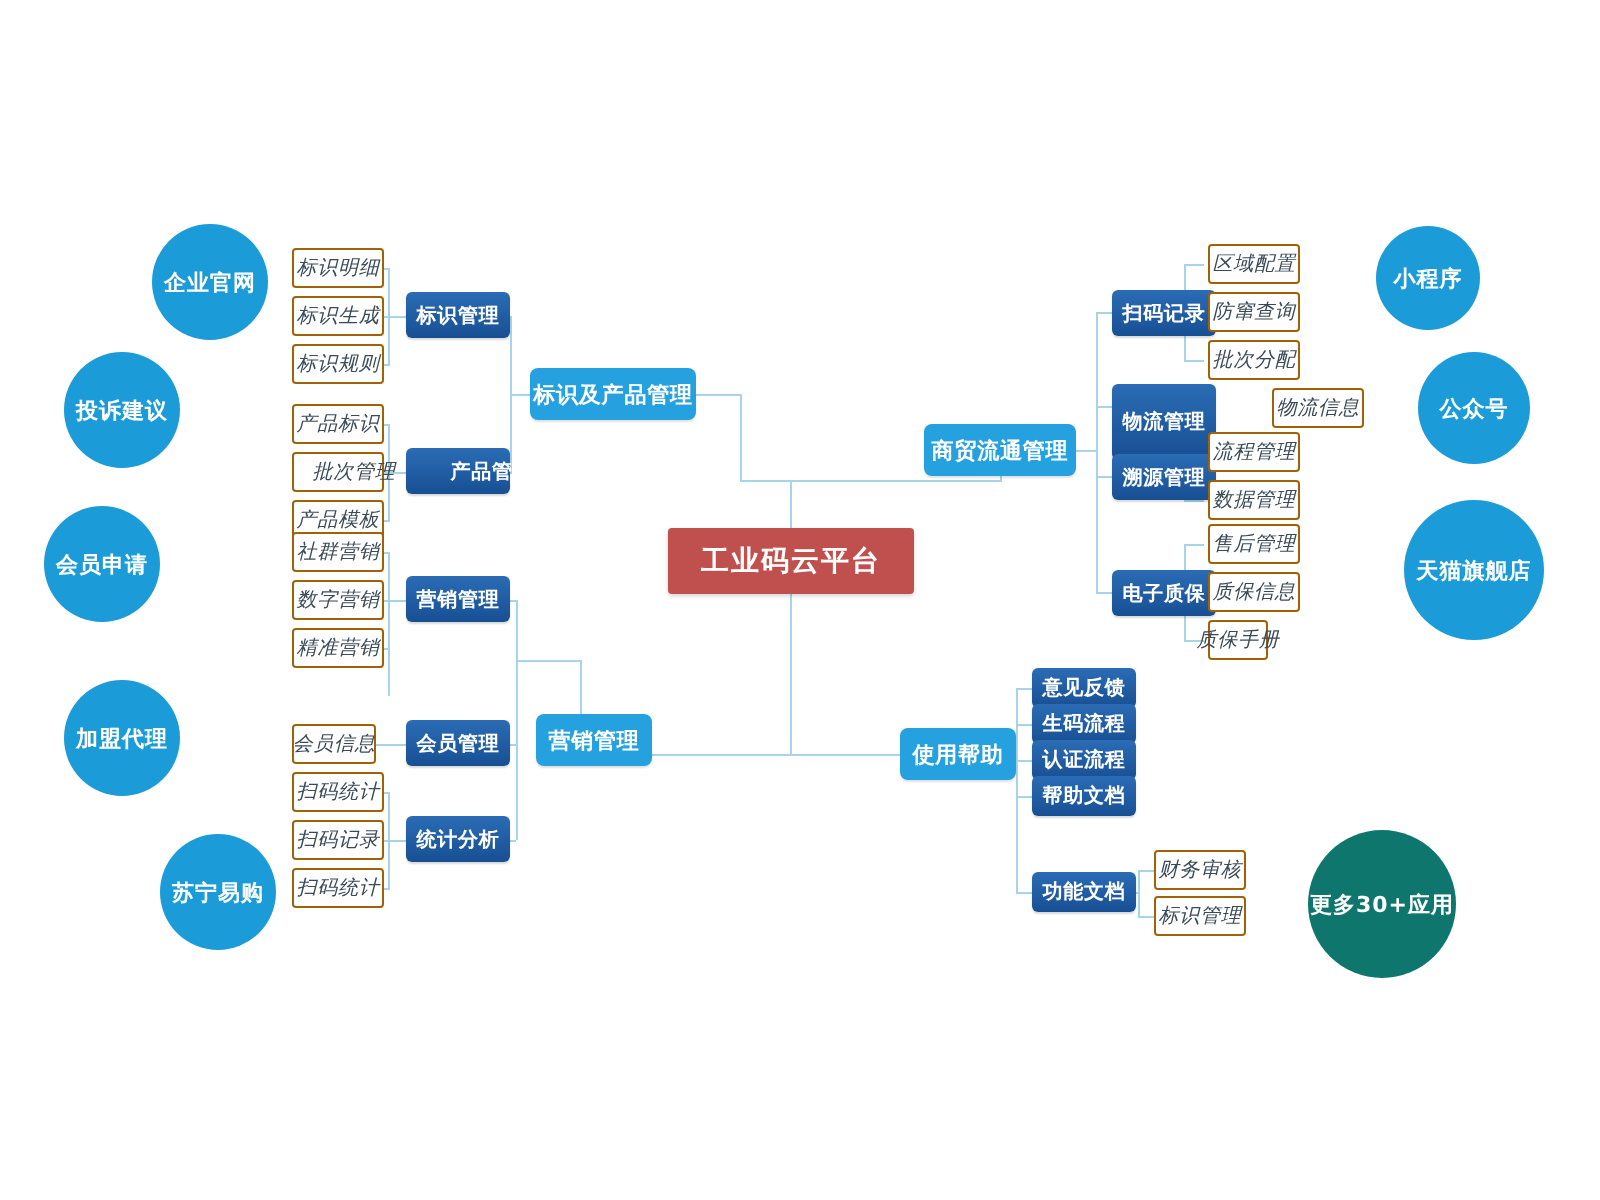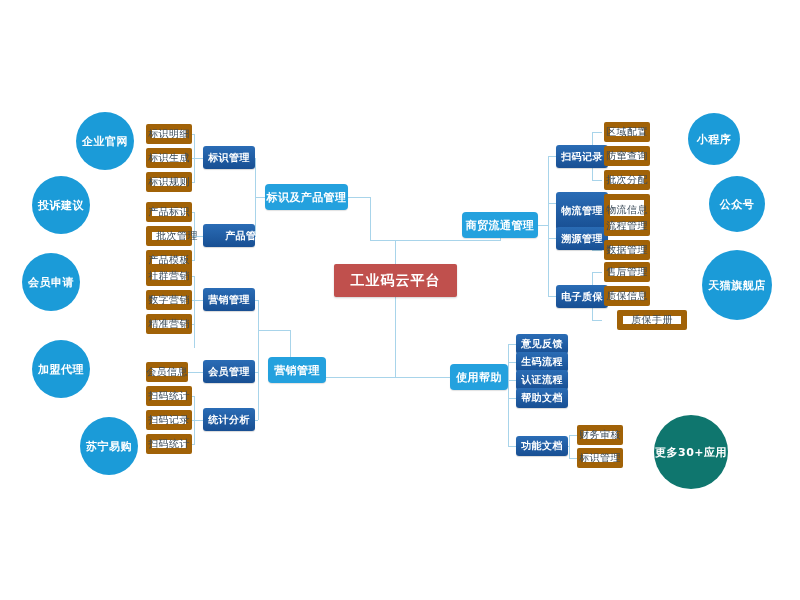--- a/index.html
+++ b/index.html
@@ -51,22 +51,23 @@
     font-size:10px;font-weight:bold;
     border-radius:3px;
     box-shadow:0 1px 1px rgba(0,0,0,.15);
   }
 
   
   .leaf{
     background:#ffffff;
     color:#3a4a58;
     font-size:10px;
-    border:6px solid #a16207;
+    border:1px solid #a16207;
     border-radius:2px;
+    font-style:italic;
   }
 
   
   .circle{
     position:absolute;
     border-radius:50%;
     display:flex;align-items:center;justify-content:center;
     color:#ffffff;font-size:11px;font-weight:bold;
     white-space:nowrap;
     letter-spacing:.5px;
@@ -201,30 +202,30 @@
   <div class="node leaf" style="left:146px;top:434px;width:46px;height:20px;">扫码统计</div>
 
   <div class="node lvl1" style="left:462px;top:212px;width:76px;height:26px;">商贸流通管理</div>
 
   <div class="node lvl2" style="left:556px;top:145px;width:52px;height:23px;">扫码记录</div>
   <div class="node leaf" style="left:604px;top:122px;width:46px;height:20px;">区域配置</div>
   <div class="node leaf" style="left:604px;top:146px;width:46px;height:20px;">防窜查询</div>
   <div class="node leaf" style="left:604px;top:170px;width:46px;height:20px;">批次分配</div>
 
   <div class="node lvl2" style="left:556px;top:192px;width:52px;height:38px;">物流管理</div>
-  <div class="node leaf" style="left:604px;top:194px;width:46px;height:31px;">物流信息</div>
+  <div class="node leaf" style="left:636px;top:194px;width:46px;height:20px;">物流信息</div>
 
   <div class="node lvl2" style="left:556px;top:227px;width:52px;height:23px;">溯源管理</div>
   <div class="node leaf" style="left:604px;top:216px;width:46px;height:20px;">流程管理</div>
   <div class="node leaf" style="left:604px;top:240px;width:46px;height:20px;">数据管理</div>
 
   <div class="node lvl2" style="left:556px;top:285px;width:52px;height:23px;">电子质保</div>
   <div class="node leaf" style="left:604px;top:262px;width:46px;height:20px;">售后管理</div>
   <div class="node leaf" style="left:604px;top:286px;width:46px;height:20px;">质保信息</div>
-  <div class="node leaf" style="left:617px;top:310px;width:70px;height:20px;">质保手册</div>
+  <div class="node leaf" style="left:604px;top:310px;width:30px;height:20px;">质保手册</div>
 
   <div class="node lvl1" style="left:450px;top:364px;width:58px;height:26px;">使用帮助</div>
 
   <div class="node lvl2" style="left:516px;top:334px;width:52px;height:20px;">意见反馈</div>
   <div class="node lvl2" style="left:516px;top:352px;width:52px;height:20px;">生码流程</div>
   <div class="node lvl2" style="left:516px;top:370px;width:52px;height:20px;">认证流程</div>
   <div class="node lvl2" style="left:516px;top:388px;width:52px;height:20px;">帮助文档</div>
   <div class="node lvl2" style="left:516px;top:436px;width:52px;height:20px;">功能文档</div>
 
   <div class="node leaf" style="left:577px;top:425px;width:46px;height:20px;">财务审核</div>

